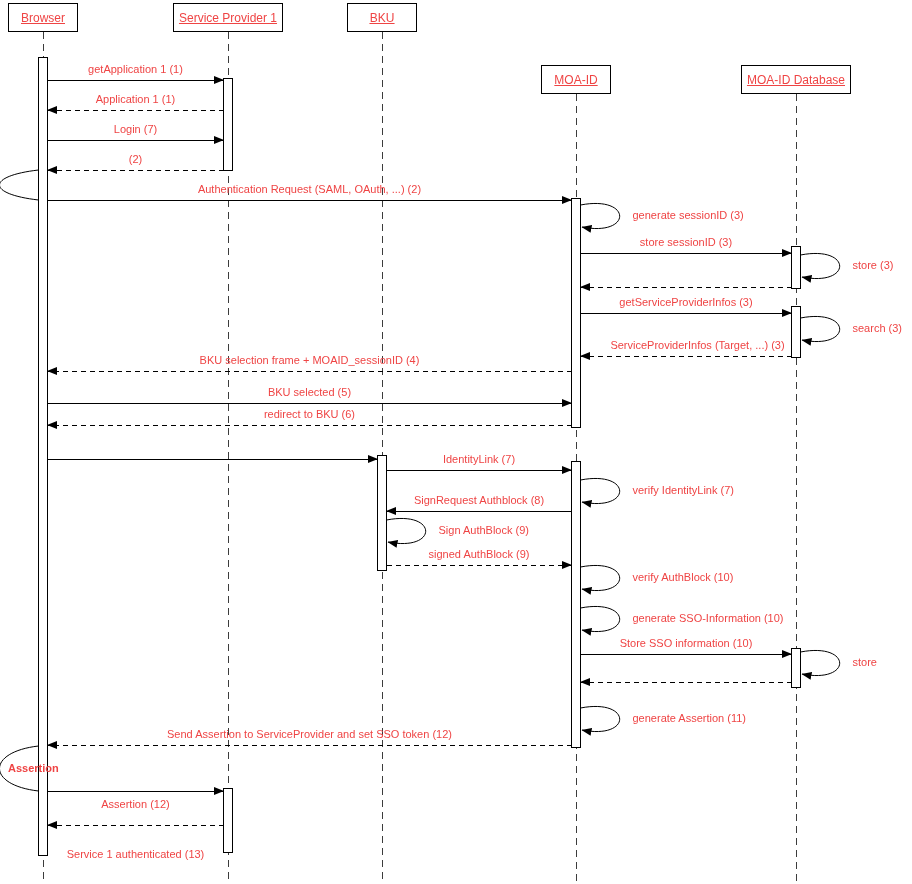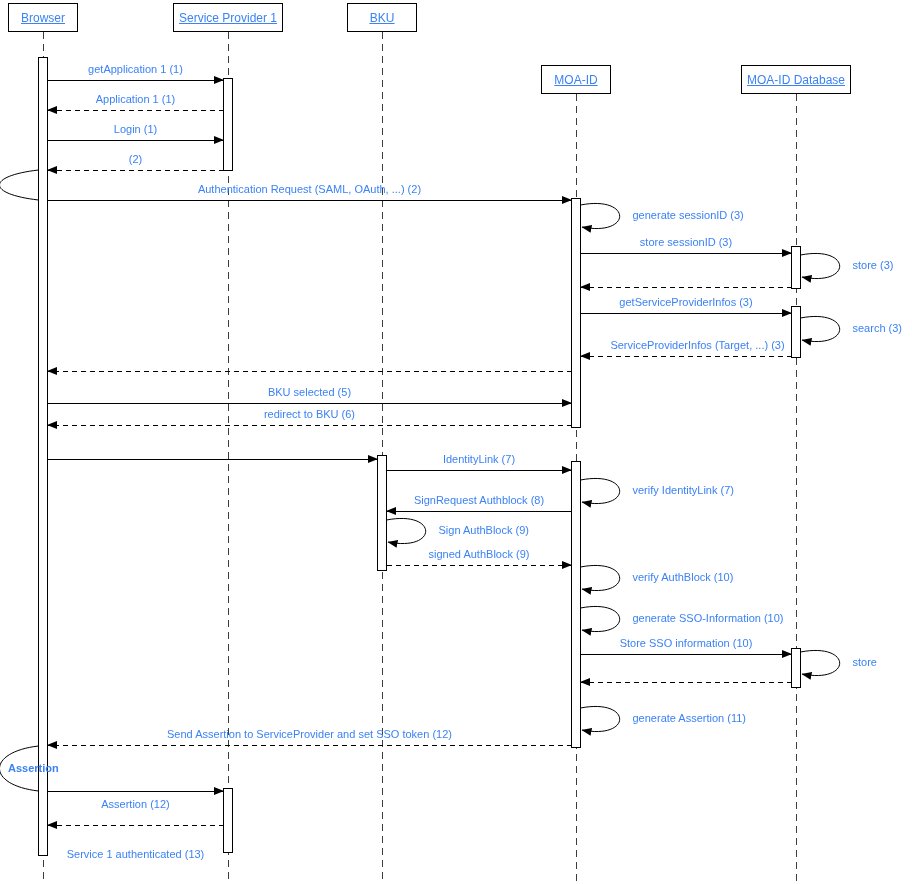--- a/index.html
+++ b/index.html
@@ -4,21 +4,21 @@
 <style>
   * { margin: 0; padding: 0; box-sizing: border-box; }
   html, body { background: #ffffff; }
   #canvas {
     position: relative;
     width: 912px;
     height: 884px;
     background: #ffffff;
     overflow: hidden;
     font-family: "Liberation Sans", sans-serif;
-    color: #3b82f6;
+    color: #ef4444;
   }
   #diagram-svg { position: absolute; left: 0; top: 0; }
   .lifeline { stroke: #3c3c3c; stroke-width: 1; stroke-dasharray: 7 5; shape-rendering: crispEdges; }
   .activation { fill: #ffffff; stroke: #000000; stroke-width: 1; shape-rendering: crispEdges; }
   .msg-line { stroke: #000000; stroke-width: 1; shape-rendering: crispEdges; }
   .msg-line.dashed { stroke-dasharray: 5 4; }
   .loop-path { stroke: #000000; stroke-width: 1; fill: none; }
   .redirect-arc { stroke: #000000; stroke-width: 1; fill: none; }
   #boxes-layer, #labels-layer { position: absolute; left: 0; top: 0; width: 100%; height: 100%; pointer-events: none; }
   .actor-box {
@@ -123,26 +123,27 @@
         <span>MOA-ID</span>
       </div>
       <div class="actor-box" style="left: 741px; top: 65px; width: 110px; height: 29px;">
         <span>MOA-ID Database</span>
       </div>
     </div>
   <div id="labels-layer">
       <div class="arc-label" style="left: 8px; top: 762px;">Assertion</div>
       <div class="msg-label" style="left: 47.5px; width: 176px; top: 63px;">getApplication 1 (1)</div>
       <div class="msg-label" style="left: 47.5px; width: 176px; top: 93px;">Application 1 (1)</div>
-      <div class="msg-label" style="left: 47.5px; width: 176px; top: 123px;">Login (1)</div>
+      <div class="msg-label" style="left: 47.5px; width: 176px; top: 123px;">Login (7)</div>
       <div class="msg-label" style="left: 47.5px; width: 176px; top: 153px;">(2)</div>
       <div class="msg-label" style="left: 47.5px; width: 524px; top: 183px;">Authentication Request (SAML, OAuth, ...)  (2)</div>
       <div class="msg-label" style="left: 580.5px; width: 211px; top: 236px;">store sessionID (3)</div>
       <div class="msg-label" style="left: 580.5px; width: 211px; top: 296px;">getServiceProviderInfos (3)</div>
       <div class="msg-label" style="left: 580.5px; width: 234px; top: 339px;">ServiceProviderInfos (Target, ...) (3)</div>
+      <div class="msg-label" style="left: 47.5px; width: 524px; top: 354px;">BKU selection frame + MOAID_sessionID (4)</div>
       <div class="msg-label" style="left: 47.5px; width: 524px; top: 386px;">BKU selected (5)</div>
       <div class="msg-label" style="left: 47.5px; width: 524px; top: 408px;">redirect to BKU (6)</div>
       <div class="msg-label" style="left: 386.5px; width: 185px; top: 453px;">IdentityLink (7)</div>
       <div class="msg-label" style="left: 386.5px; width: 185px; top: 494px;">SignRequest Authblock (8)</div>
       <div class="msg-label" style="left: 386.5px; width: 185px; top: 548px;">signed AuthBlock (9)</div>
       <div class="msg-label" style="left: 580.5px; width: 211px; top: 637px;">Store SSO information (10)</div>
       <div class="msg-label" style="left: 47.5px; width: 524px; top: 728px;">Send Assertion to ServiceProvider and set SSO token (12)</div>
       <div class="msg-label" style="left: 47.5px; width: 176px; top: 774px; margin-top: 24px;">Assertion (12)</div>
       <div class="msg-label" style="left: 47.5px; width: 176px; top: 848px;">Service 1 authenticated (13)</div>
       <div class="loop-label" style="left: 632.5px; top: 209px;">generate sessionID (3)</div>

